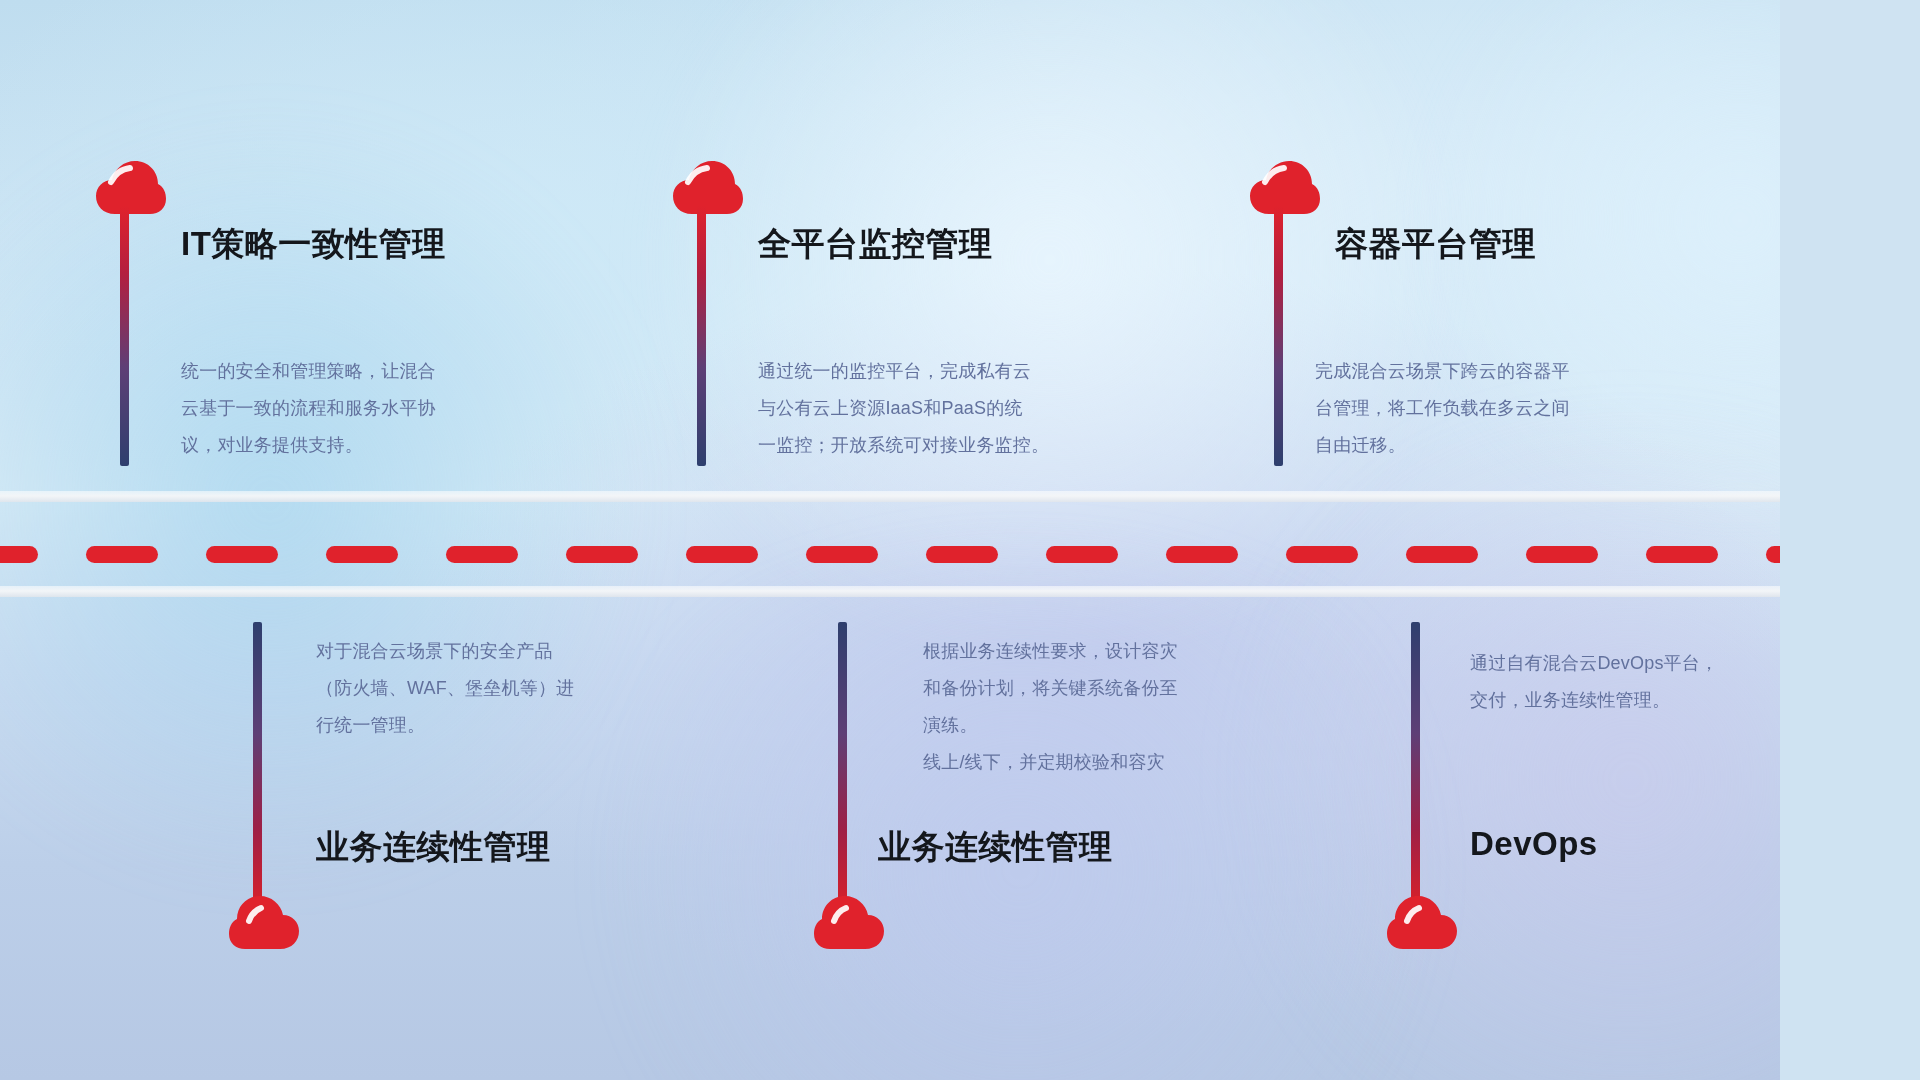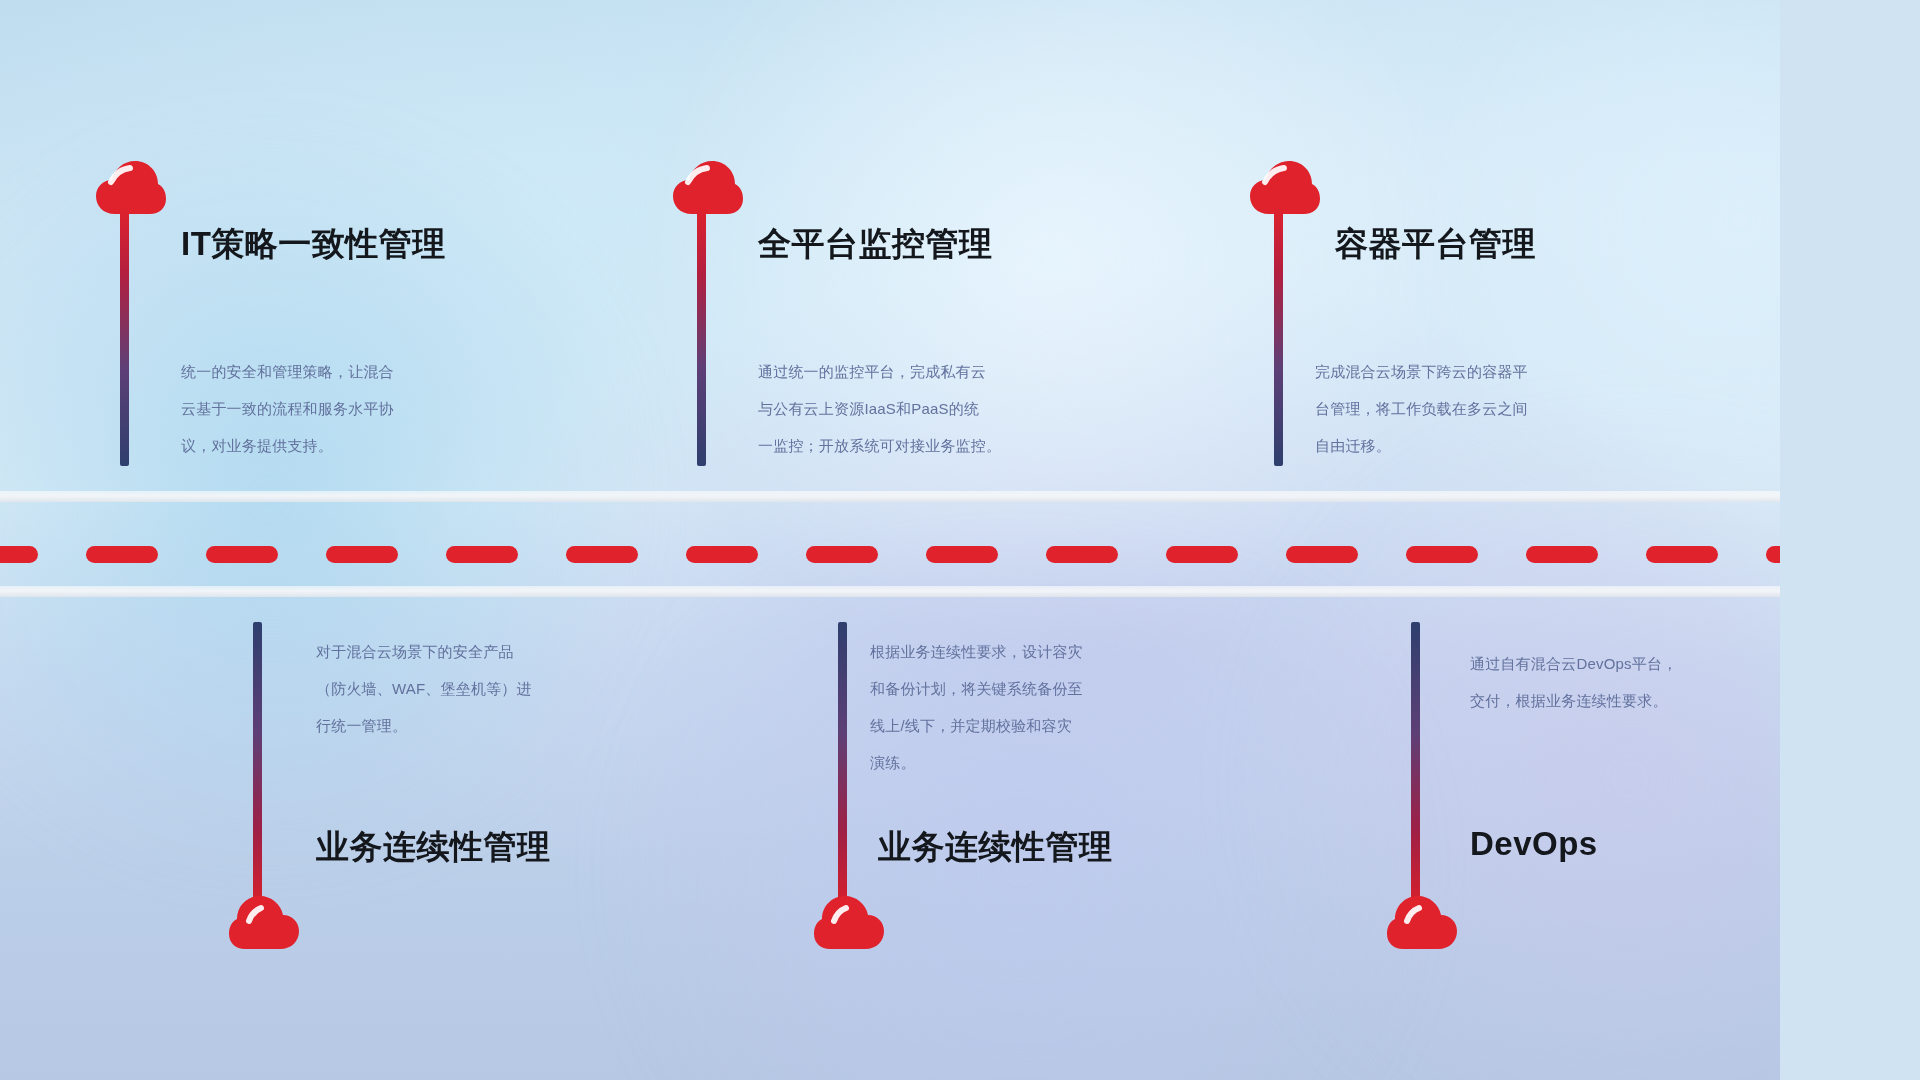--- a/index.html
+++ b/index.html
@@ -84,21 +84,21 @@
   .title {
     position: absolute;
     font-size: 33px;
     font-weight: 700;
     color: #14171c;
     letter-spacing: 0.5px;
     white-space: nowrap;
   }
   .body {
     position: absolute;
-    font-size: 15px;
+    font-size: 18px;
     line-height: 37px;
     color: #62719d;
     letter-spacing: 0.2px;
   }
   .body .ln { display: block; white-space: nowrap; }
 </style>
 </head>
 <body>
 
 <div id="stage">
@@ -191,42 +191,42 @@
         <g transform="translate(72,0) scale(-1,1)">
           <path d="M20 54 C8 54 1 46 1 36 C1 27 8 20 17 20 C19 9 29 1 40 1 C53 1 63 11 63 24 C69 27 71 33 71 39 C71 48 64 54 55 54 Z" fill="#e0222c"></path>
         </g>
         <path d="M33 13 C28 15 23 20 21 26" stroke="#ffffff" stroke-width="6" stroke-linecap="round" fill="none" opacity="0.92"></path>
       </svg>
     </div>
   </div>
 
   <div class="col">
     <div class="bar up" style="left:838px; top:622px; height:280px;"></div>
-    <div class="body" style="left:870px; top:633px;">
+    <div class="body" style="left:923px; top:633px;">
       <span class="ln">根据业务连续性要求，设计容灾</span>
       <span class="ln">和备份计划，将关键系统备份至</span>
+      <span class="ln">演练。</span>
       <span class="ln">线上/线下，并定期校验和容灾</span>
-      <span class="ln">演练。</span>
     </div>
     <div class="title" style="left:878px; top:825px;">业务连续性管理</div>
     <div class="cloud-wrap" style="left:813px; top:895px;">
       <svg width="72" height="56" viewBox="0 0 72 56" xmlns="http://www.w3.org/2000/svg">
         <g transform="translate(72,0) scale(-1,1)">
           <path d="M20 54 C8 54 1 46 1 36 C1 27 8 20 17 20 C19 9 29 1 40 1 C53 1 63 11 63 24 C69 27 71 33 71 39 C71 48 64 54 55 54 Z" fill="#e0222c"></path>
         </g>
         <path d="M33 13 C28 15 23 20 21 26" stroke="#ffffff" stroke-width="6" stroke-linecap="round" fill="none" opacity="0.92"></path>
       </svg>
     </div>
   </div>
 
   <div class="col">
     <div class="bar up" style="left:1411px; top:622px; height:280px;"></div>
     <div class="body" style="left:1470px; top:633px;margin-top:12px;">
       <span class="ln">通过自有混合云DevOps平台，</span>
-      <span class="ln">交付，根据业务连续性要求。</span>
+      <span class="ln">交付，业务连续性管理。</span>
     </div>
     <div class="title" style="left:1470px; top:825px;">DevOps</div>
     <div class="cloud-wrap" style="left:1386px; top:895px;">
       <svg width="72" height="56" viewBox="0 0 72 56" xmlns="http://www.w3.org/2000/svg">
         <g transform="translate(72,0) scale(-1,1)">
           <path d="M20 54 C8 54 1 46 1 36 C1 27 8 20 17 20 C19 9 29 1 40 1 C53 1 63 11 63 24 C69 27 71 33 71 39 C71 48 64 54 55 54 Z" fill="#e0222c"></path>
         </g>
         <path d="M33 13 C28 15 23 20 21 26" stroke="#ffffff" stroke-width="6" stroke-linecap="round" fill="none" opacity="0.92"></path>
       </svg>
     </div>

